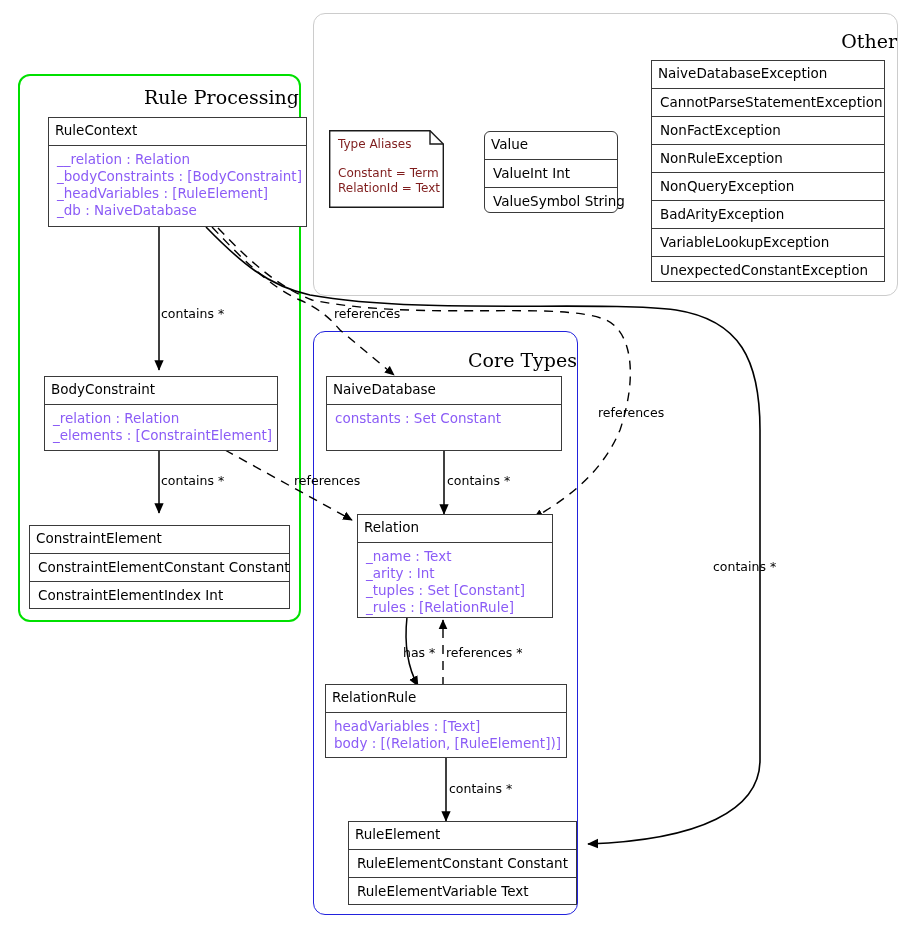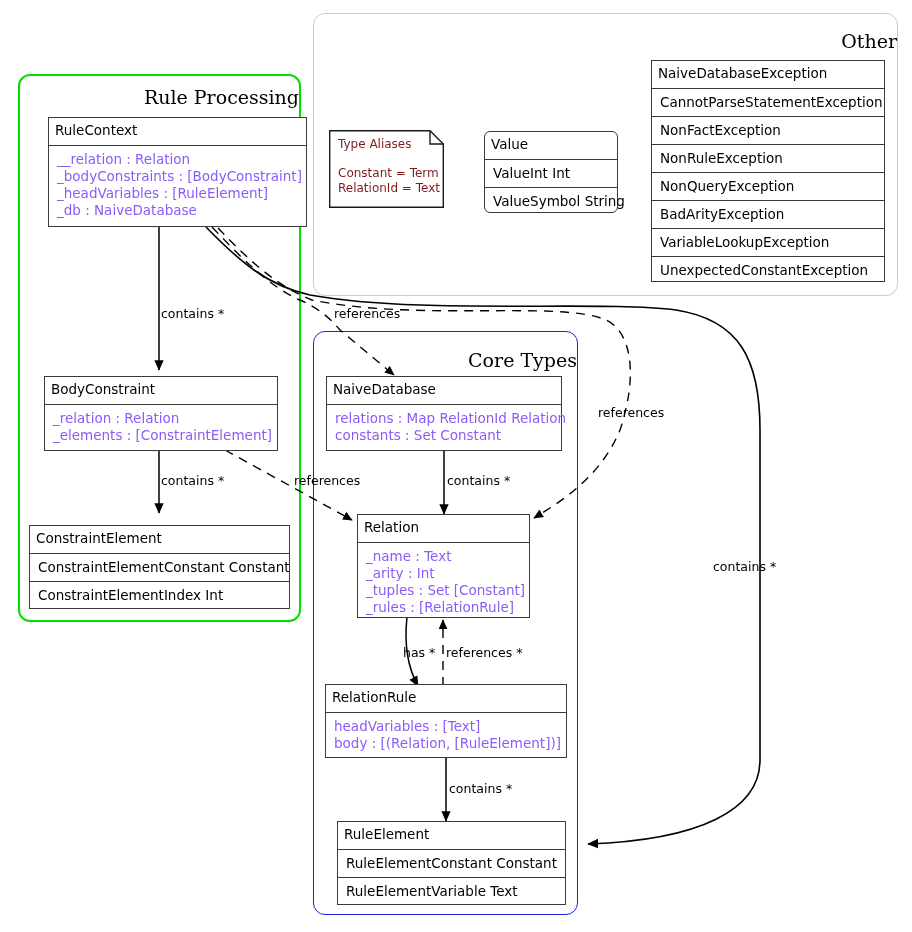--- a/index.html
+++ b/index.html
@@ -196,46 +196,45 @@
     <div class="cls-sep"></div>
     <div class="row">ConstraintElementConstant Constant</div>
     <div class="cls-sep"></div>
     <div class="row">ConstraintElementIndex Int</div>
   </div>
 
   <div class="cls" style="left:326px; top:376px; width:236px; height:75px;">
     <div class="cls-name">NaiveDatabase</div>
     <div class="cls-sep"></div>
     <div class="cls-attrs">
-      <div>relations : Map RelationId Relation</div>
       <div>constants : Set Constant</div>
     </div>
   </div>
 
-  <div class="cls" style="left:357px; top:514px; width:173px; height:104px;">
+  <div class="cls" style="left:357px; top:514px; width:196px; height:104px;">
     <div class="cls-name">Relation</div>
     <div class="cls-sep"></div>
     <div class="cls-attrs">
       <div>_name : Text</div>
       <div>_arity : Int</div>
       <div>_tuples : Set [Constant]</div>
       <div>_rules : [RelationRule]</div>
     </div>
   </div>
 
   <div class="cls" style="left:325px; top:684px; width:242px; height:74px;">
     <div class="cls-name">RelationRule</div>
     <div class="cls-sep"></div>
     <div class="cls-attrs">
       <div>headVariables : [Text]</div>
       <div>body : [(Relation, [RuleElement])]</div>
     </div>
   </div>
 
-  <div class="cls" style="left:337px; top:821px; width:229px; height:84px;">
+  <div class="cls" style="left:348px; top:821px; width:229px; height:84px;">
     <div class="cls-name">RuleElement</div>
     <div class="cls-sep"></div>
     <div class="row">RuleElementConstant Constant</div>
     <div class="cls-sep"></div>
     <div class="row">RuleElementVariable Text</div>
   </div>
 
   <div class="cls" style="left:484px; top:131px; width:134px; height:82px;border-radius:6px;">
     <div class="cls-name">Value</div>
     <div class="cls-sep"></div>

